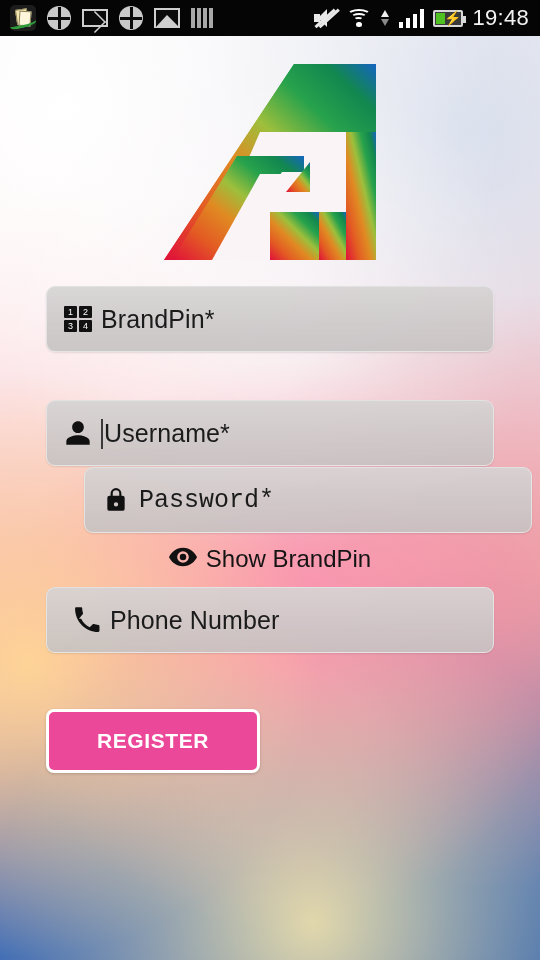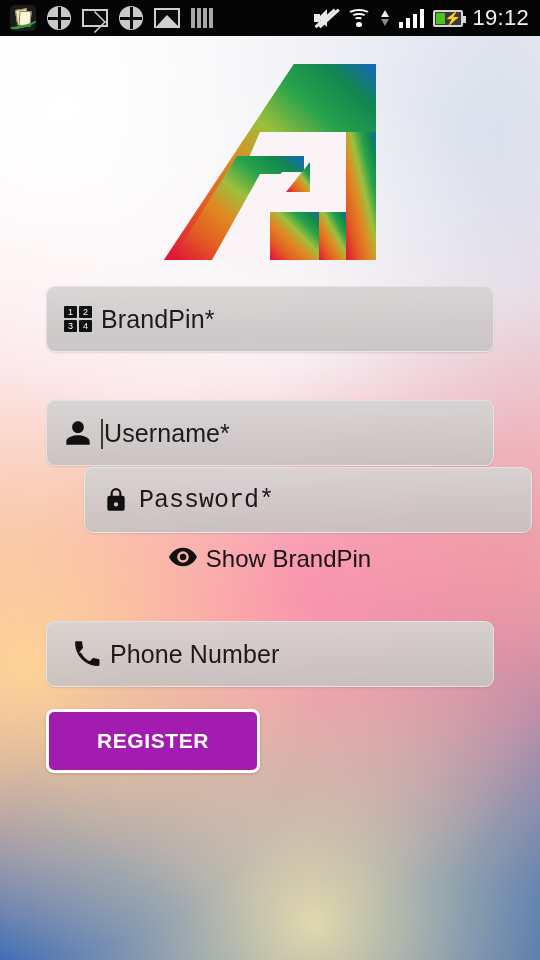--- a/index.html
+++ b/index.html
@@ -214,21 +214,21 @@
     margin-right:6px;
   }
   .field .ftext {
     font-size:25px; color:#1b1b1b; letter-spacing:.1px;
   }
   .field .ftext.mono { font-family:"Liberation Mono", monospace; font-size:25px; letter-spacing:0; }
 
   #field-brandpin { top:250px; }
   #field-username { top:364px; }
   #field-password { top:431px;margin-left:38px; }
-  #field-phone    { top:585px;padding-left:23px; }
+  #field-phone    { top:551px;padding-left:23px; }
 
   .caret {
     display:inline-block; width:2px; height:30px; background:#3a3a3a;
     margin-right:1px; vertical-align:middle; position:relative; top:1px;
   }
 
   
   .pinicon { width:28px; height:26px; display:grid;
     grid-template-columns:13px 13px; grid-template-rows:12px 12px; gap:2px; }
   .pinicon span {
@@ -246,21 +246,21 @@
 
   
   .btn {
     position:absolute; top:673px; height:64px; width:214px;
     border-radius:8px; border:3px solid #ffffff;
     display:flex; align-items:center; justify-content:center;
     color:#fff; font-size:21px; font-weight:bold; letter-spacing:.6px;
     box-shadow:0 1px 3px rgba(0,0,0,.18);
     cursor:pointer;
   }
-  #btn-register { left:46px; background:#a21caf; }
+  #btn-register { left:46px; background:#ec4899; }
   #btn-cancel   { left:295px; background:#16699b; }
 
   svg { shape-rendering:geometricPrecision; }
 </style>
 </head>
 <body>
 
 <div id="screen">
 
   <div id="statusbar">
@@ -319,21 +319,21 @@
           <i></i>
           <i></i>
           <i></i>
       </div>
 
       <div class="battery">
         <div class="lvl"></div>
           <div class="bolt">⚡</div>
       </div>
 
-      <div id="clock">19:12</div>
+      <div id="clock">19:48</div>
     </div>
   </div>
 
   <div id="wall"></div>
 
   <div id="content">
 
     <div id="logo-wrap">
       <svg width="212" height="196" viewBox="0 0 212 196" xmlns="http://www.w3.org/2000/svg">
         <defs>

